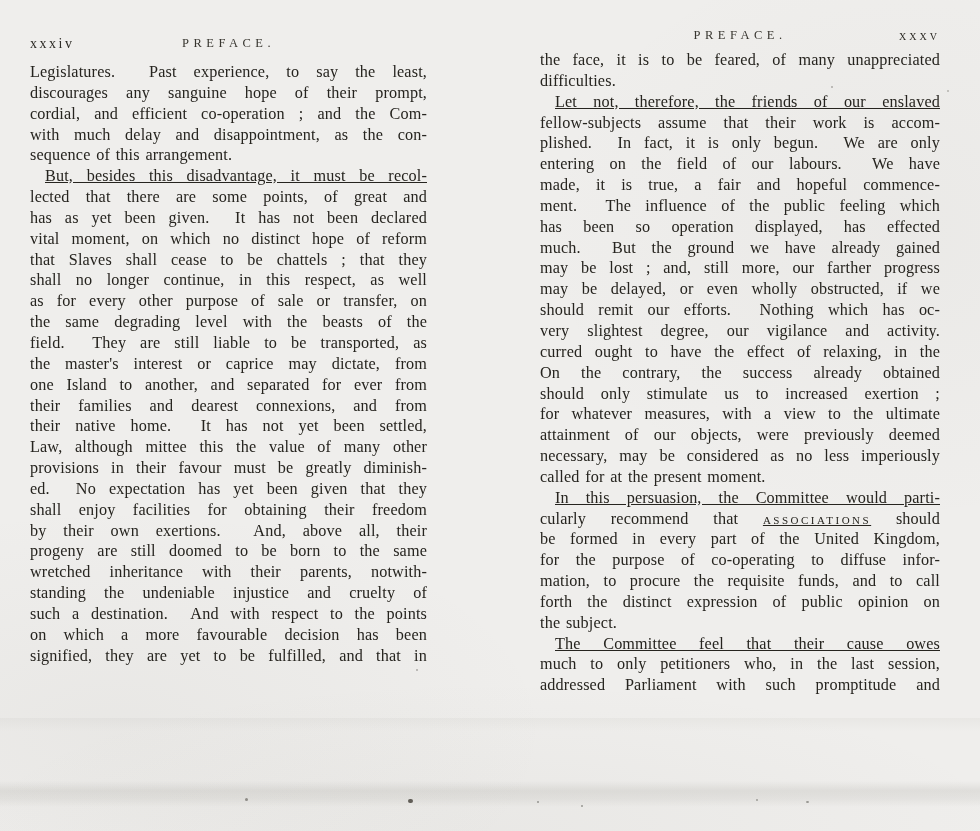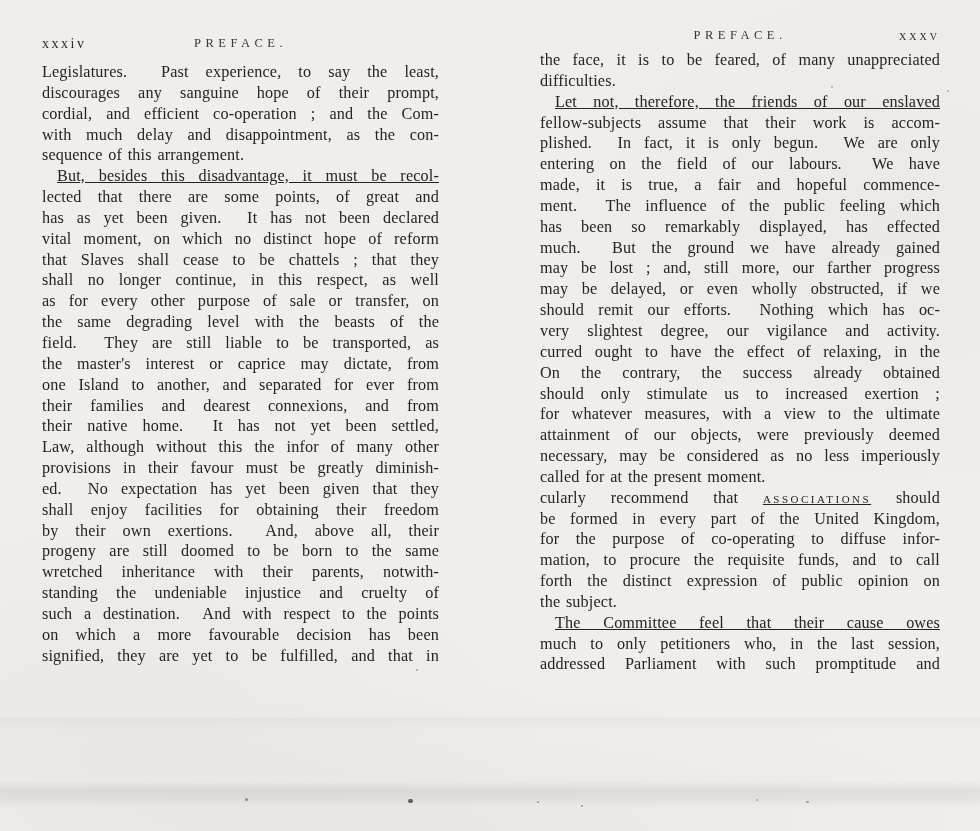--- a/index.html
+++ b/index.html
@@ -10,21 +10,21 @@
     background:
       radial-gradient(ellipse 620px 320px at 12% 88%, rgba(120,118,108,0.055), transparent 70%),
       radial-gradient(ellipse 520px 420px at 92% 28%, rgba(120,118,108,0.04), transparent 70%),
       radial-gradient(ellipse 700px 200px at 50% 100%, rgba(120,118,108,0.05), transparent 75%),
       #efeeec;
     font-family: "Liberation Serif", "DejaVu Serif", serif;
     color: #26241f;
   }
 
   .page { position: absolute; }
-  .page-left  { left: 42px;  top: 36px; width: 397px; }
+  .page-left  { left: 30px;  top: 36px; width: 397px; }
   .page-right { left: 540px; top: 28px; width: 400px; }
 
   .running-head { position: relative; height: 16px; }
   .page-left  .running-head { margin-bottom: 10px; }
   .page-right .running-head { margin-bottom: 6px; }
 
   .rh-title {
     position: absolute; left: 0; right: 0;
     text-align: center;
     font-size: 12.5px;
@@ -101,21 +101,21 @@
         <div class="line">vital moment, on which no distinct hope of reform</div>
         <div class="line">that Slaves shall cease to be chattels ; that they</div>
         <div class="line">shall no longer continue, in this respect, as well</div>
         <div class="line">as for every other purpose of sale or transfer, on</div>
         <div class="line">the same degrading level with the beasts of the</div>
         <div class="line">field.&nbsp; They are still liable to be transported, as</div>
         <div class="line">the master's interest or caprice may dictate, from</div>
         <div class="line">one Island to another, and separated for ever from</div>
         <div class="line">their families and dearest connexions, and from</div>
         <div class="line">their native home.&nbsp; It has not yet been settled,</div>
-        <div class="line">Law, although without this the infor of many other</div>
+        <div class="line">Law, although mittee this the value of many other</div>
         <div class="line">provisions in their favour must be greatly diminish-</div>
         <div class="line">ed.&nbsp; No expectation has yet been given that they</div>
         <div class="line">shall enjoy facilities for obtaining their freedom</div>
         <div class="line">by their own exertions.&nbsp; And, above all, their</div>
         <div class="line">progeny are still doomed to be born to the same</div>
         <div class="line">wretched inheritance with their parents, notwith-</div>
         <div class="line">standing the undeniable injustice and cruelty of</div>
         <div class="line">such a destination.&nbsp; And with respect to the points</div>
         <div class="line">on which a more favourable decision has been</div>
         <div class="line">signified, they are yet to be fulfilled, and that in</div>
@@ -133,35 +133,36 @@
         <div class="line">the face, it is to be feared, of many unappreciated</div>
         <div class="line last">difficulties.</div>
       </div>
       <div class="paragraph">
         <div class="line indent">Let not, therefore, the friends of our enslaved</div>
         <div class="line">fellow-subjects assume that their work is accom-</div>
         <div class="line">plished.&nbsp; In fact, it is only begun.&nbsp; We are only</div>
         <div class="line">entering on the field of our labours.&nbsp; We have</div>
         <div class="line">made, it is true, a fair and hopeful commence-</div>
         <div class="line">ment.&nbsp; The influence of the public feeling which</div>
-        <div class="line">has been so remarkably displayed, has effected</div>
+        <div class="line">has been so operation displayed, has effected</div>
         <div class="line">much.&nbsp; But the ground we have already gained</div>
         <div class="line">may be lost ; and, still more, our farther progress</div>
         <div class="line">may be delayed, or even wholly obstructed, if we</div>
         <div class="line">should remit our efforts.&nbsp; Nothing which has oc-</div>
         <div class="line">very slightest degree, our vigilance and activity.</div>
         <div class="line">curred ought to have the effect of relaxing, in the</div>
         <div class="line">On the contrary, the success already obtained</div>
         <div class="line">should only stimulate us to increased exertion ;</div>
         <div class="line">for whatever measures, with a view to the ultimate</div>
         <div class="line">attainment of our objects, were previously deemed</div>
         <div class="line">necessary, may be considered as no less imperiously</div>
         <div class="line last">called for at the present moment.</div>
       </div>
       <div class="paragraph">
+        <div class="line indent">In this persuasion, the Committee would parti-</div>
         <div class="line">cularly recommend that <span class="sc">ASSOCIATIONS</span> should</div>
         <div class="line">be formed in every part of the United Kingdom,</div>
         <div class="line">for the purpose of co-operating to diffuse infor-</div>
         <div class="line">mation, to procure the requisite funds, and to call</div>
         <div class="line">forth the distinct expression of public opinion on</div>
         <div class="line last">the subject.</div>
       </div>
       <div class="paragraph">
         <div class="line indent">The Committee feel that their cause owes</div>
         <div class="line">much to only petitioners who, in the last session,</div>

